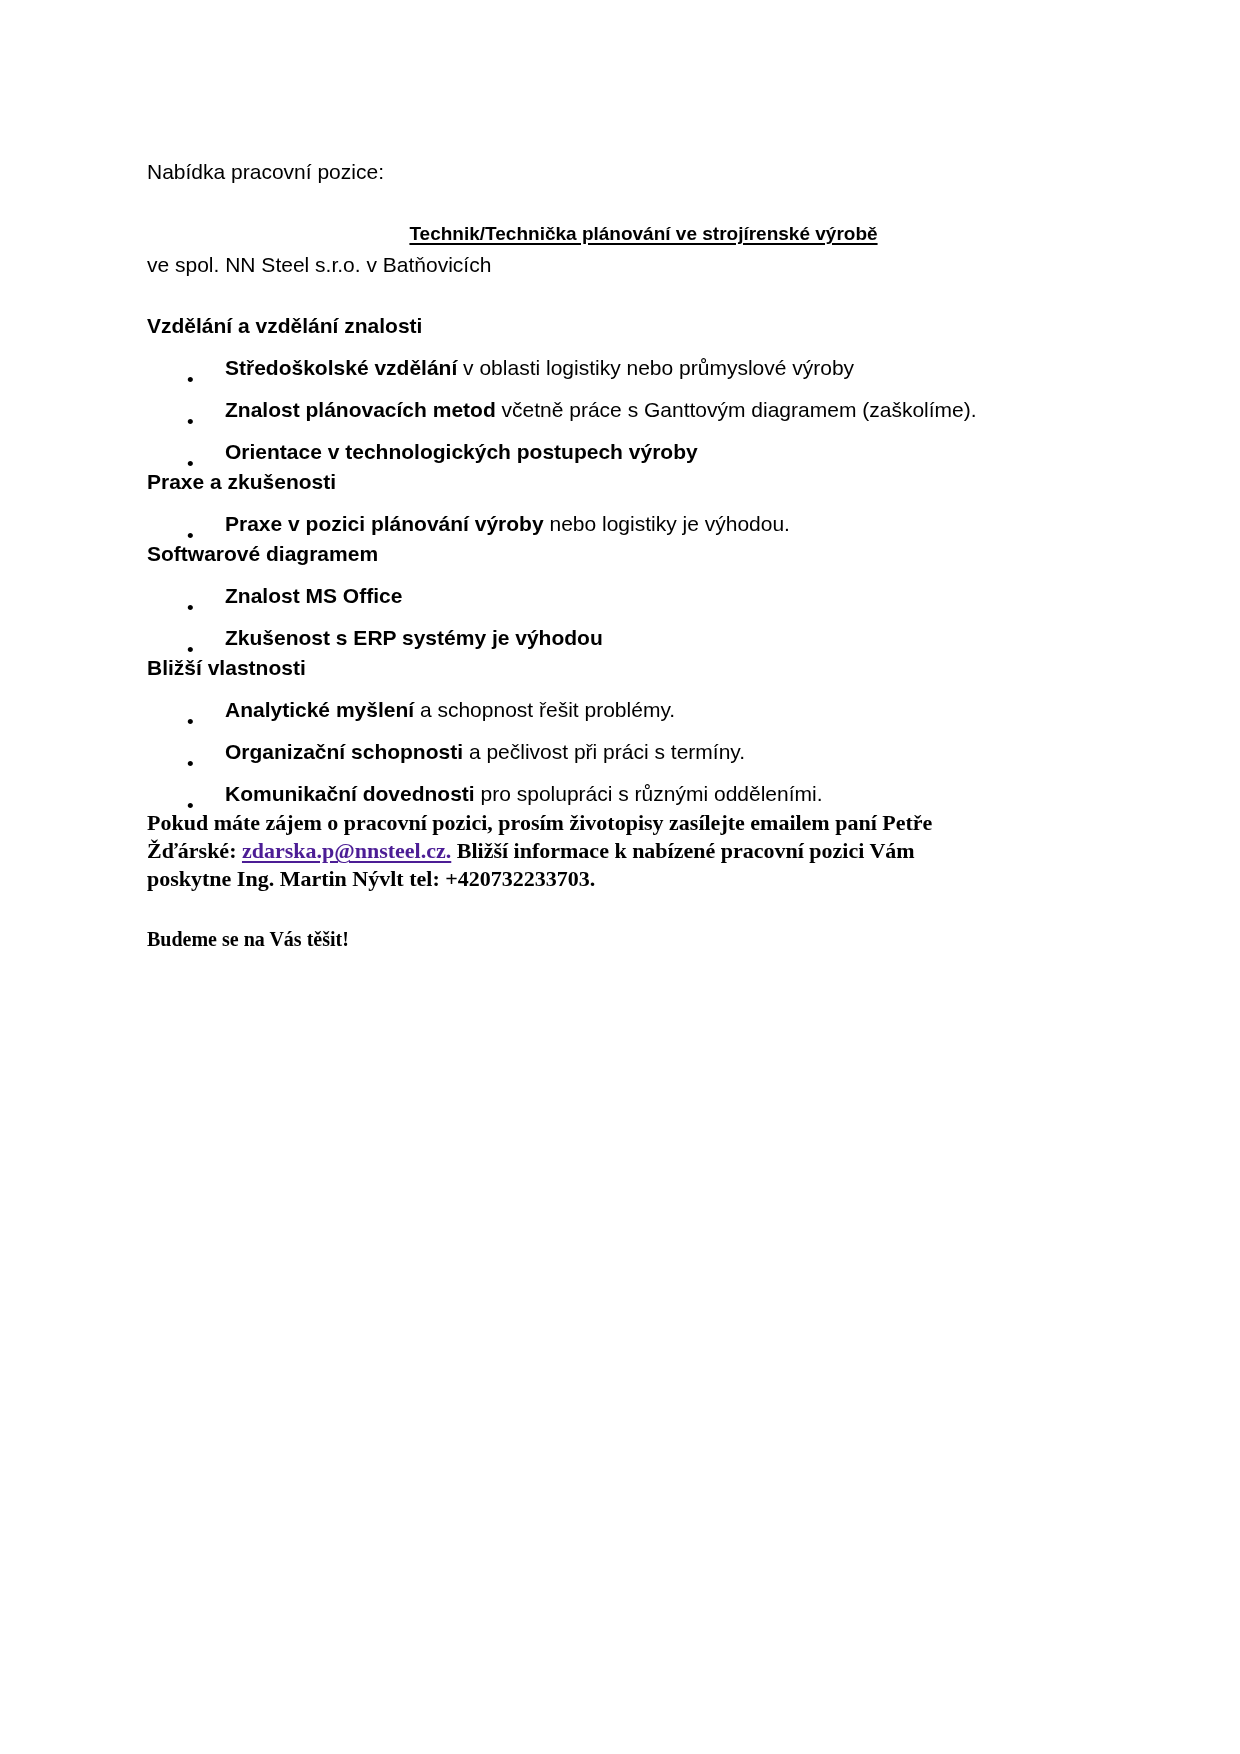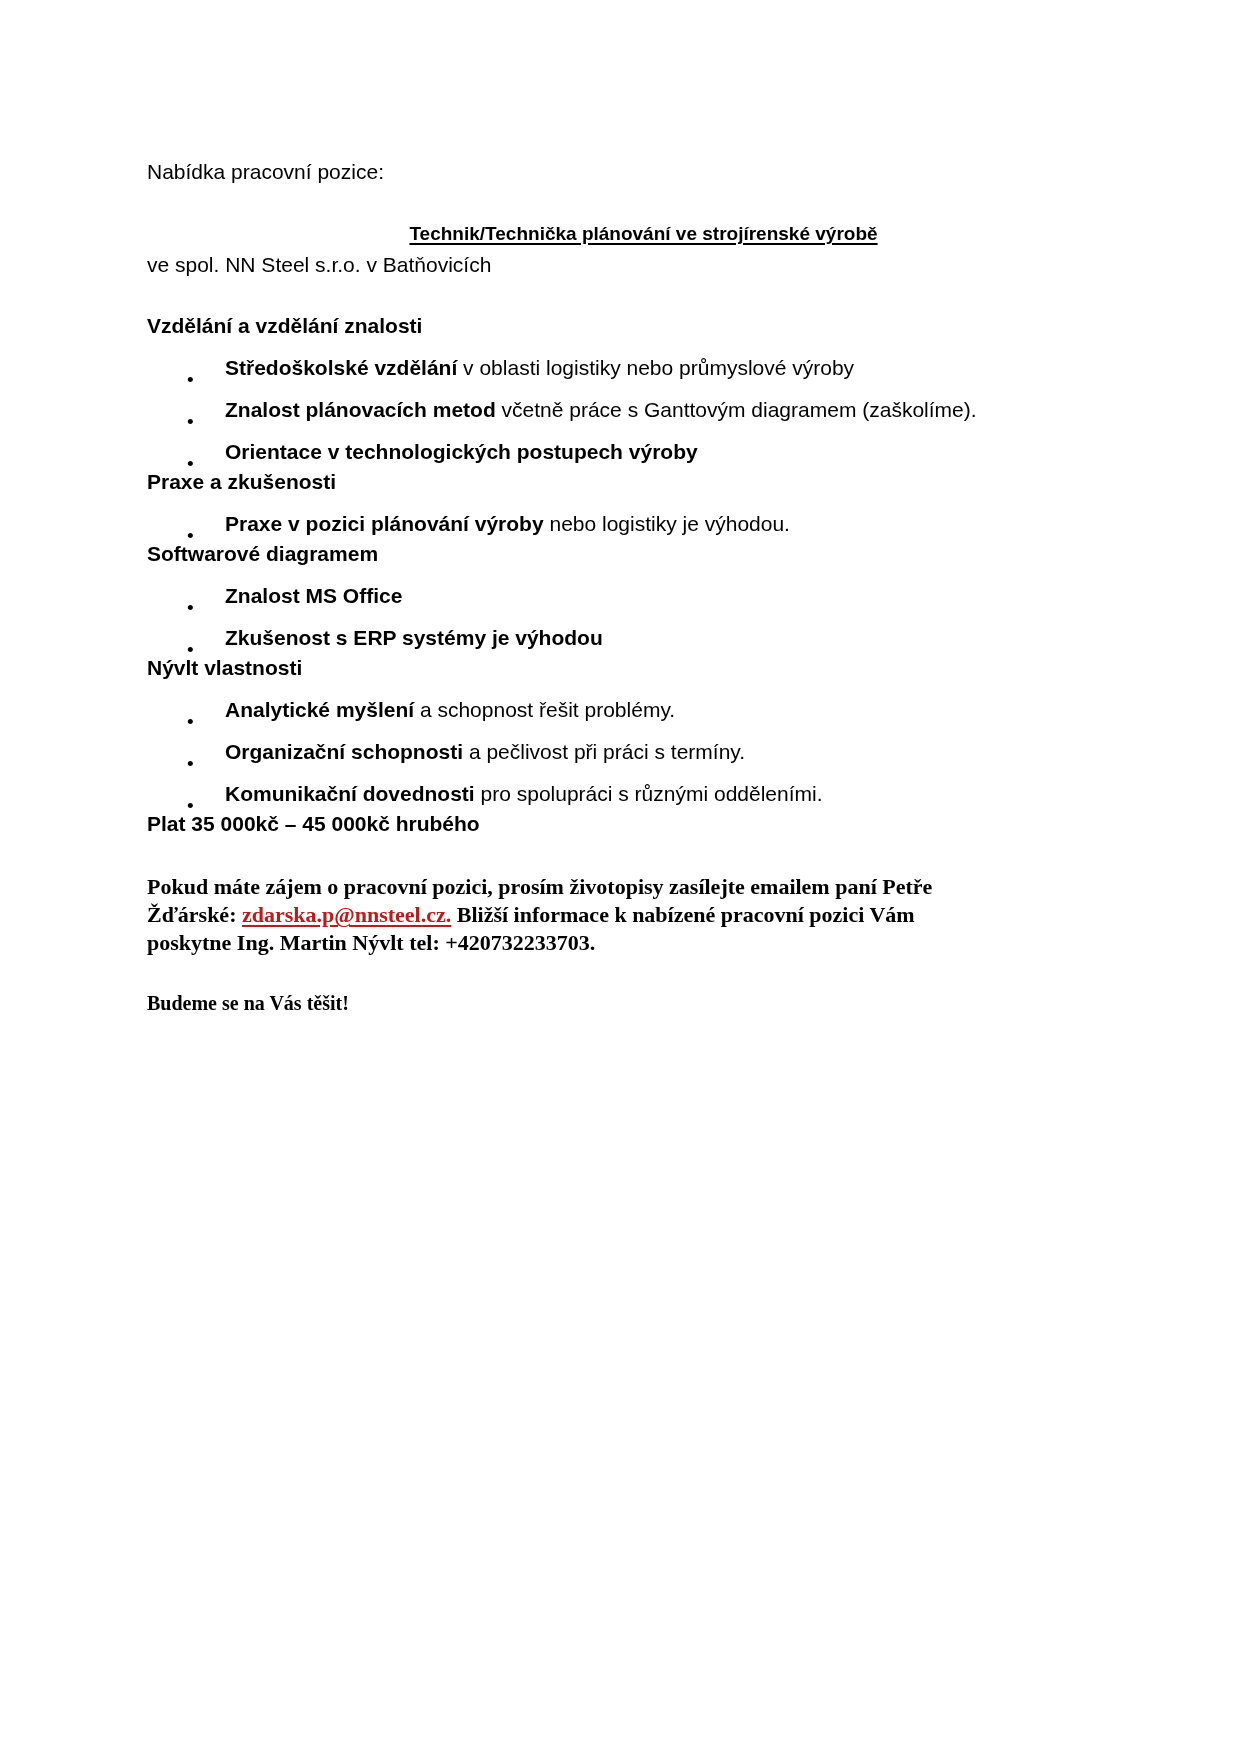--- a/index.html
+++ b/index.html
@@ -76,21 +76,21 @@
   }
   .contact {
     font-family: "Liberation Serif", serif;
     font-weight: bold;
     font-size: 22px;
     line-height: 28px;
     margin: 0 0 32px 0;
     white-space: nowrap;
   }
   .contact .email {
-    color: #b91c1c;
+    color: #4c1d95;
     text-decoration: underline;
     text-decoration-thickness: 2px;
     text-underline-offset: 3px;
   }
   .closing {
     font-family: "Liberation Serif", serif;
     font-weight: bold;
     font-size: 20px;
     line-height: 28px;
     margin: 0;
@@ -120,27 +120,26 @@
     <ul class="bullets">
       <li><span class="bullet">•</span><strong>Praxe v pozici plánování výroby</strong><span> nebo logistiky je výhodou.</span></li>
     </ul>
 
     <p class="sec-heading">Softwarové diagramem</p>
     <ul class="bullets">
       <li><span class="bullet">•</span><strong>Znalost MS Office</strong><span></span></li>
       <li><span class="bullet">•</span><strong>Zkušenost s ERP systémy je výhodou</strong><span></span></li>
     </ul>
 
-    <p class="sec-heading">Nývlt vlastnosti</p>
+    <p class="sec-heading">Bližší vlastnosti</p>
     <ul class="bullets">
       <li><span class="bullet">•</span><strong>Analytické myšlení</strong><span> a schopnost řešit problémy.</span></li>
       <li><span class="bullet">•</span><strong>Organizační schopnosti</strong><span> a pečlivost při práci s termíny.</span></li>
       <li><span class="bullet">•</span><strong>Komunikační dovednosti</strong><span> pro spolupráci s různými odděleními.</span></li>
     </ul>
 
-    <p class="salary">Plat 35 000kč – 45 000kč hrubého</p>
   </div>
 
   <p class="contact"><span>Pokud máte zájem o pracovní pozici, prosím životopisy zasílejte emailem paní Petře</span><br><span>Žďárské: </span><a href="#" class="email">zdarska.p@nnsteel.cz.</a><span> Bližší informace k nabízené pracovní pozici Vám</span><br><span>poskytne Ing. Martin Nývlt tel: +420732233703.</span></p>
 
   <p class="closing">Budeme se na Vás těšit!</p>
 
 </div>
 
 </body></html>

